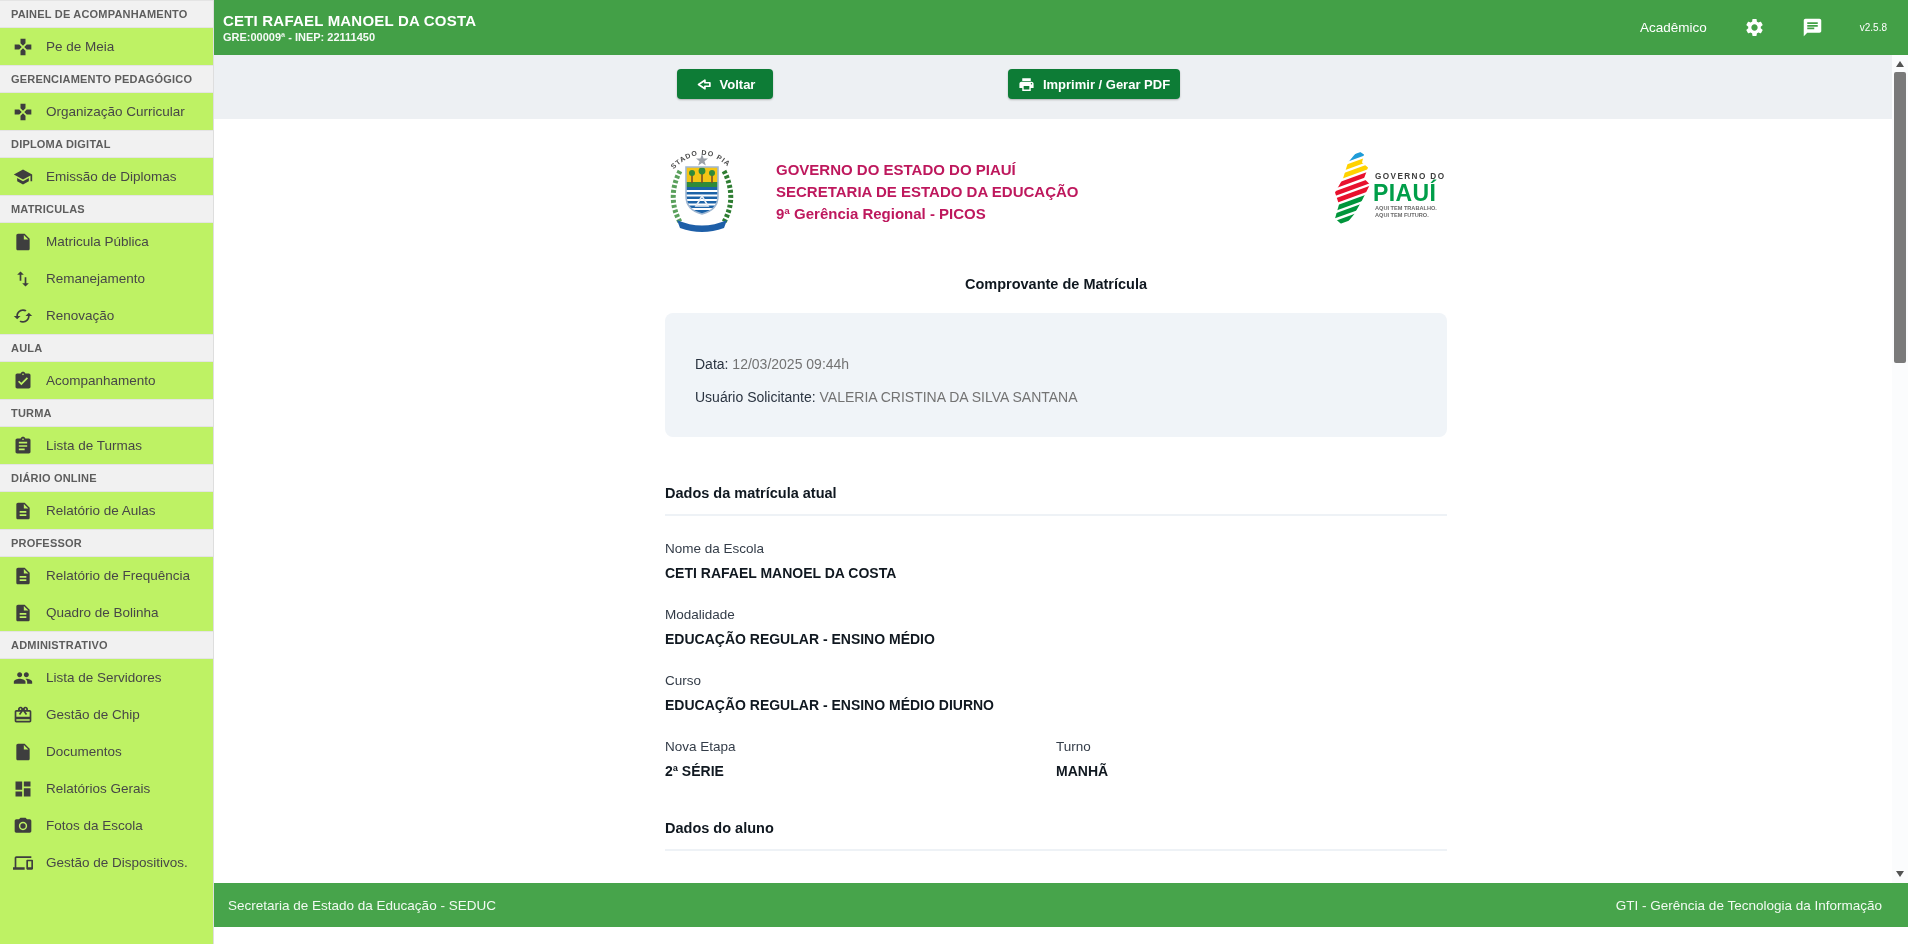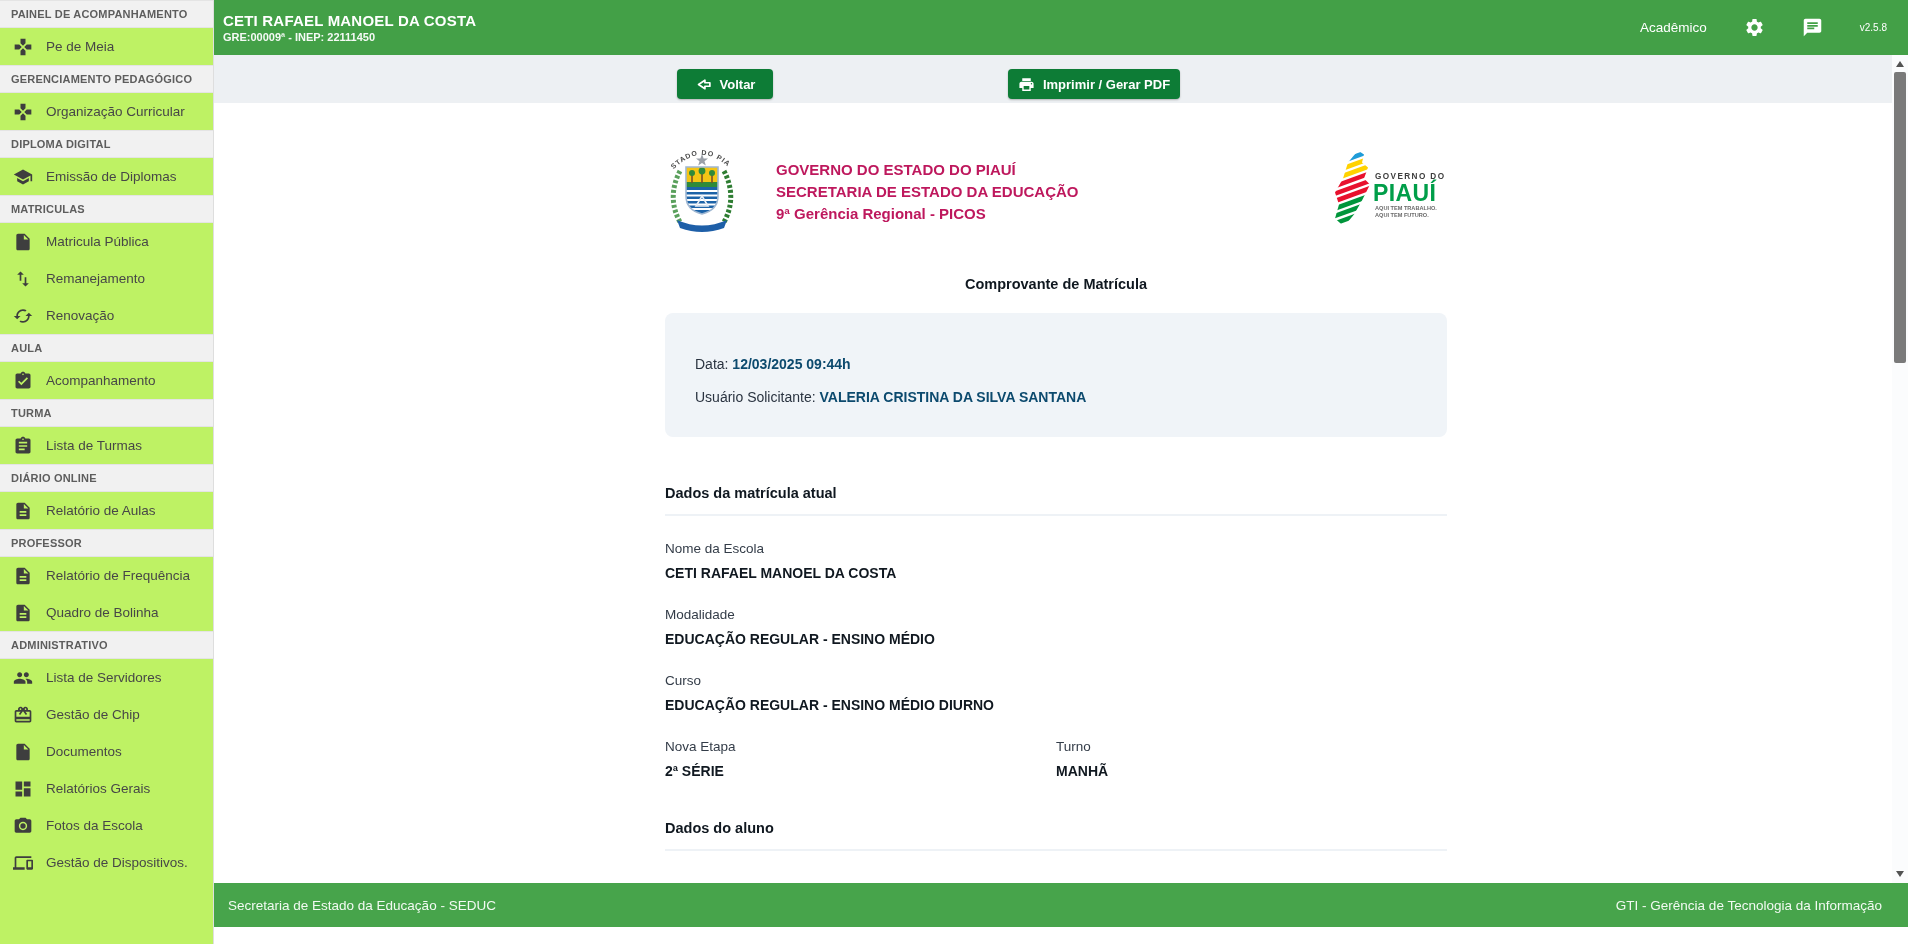--- a/index.html
+++ b/index.html
@@ -25,41 +25,41 @@
   .tb-left { padding-left:9px; }
   .tb-title { font-size:15px; font-weight:bold; letter-spacing:.2px; line-height:19px; }
   .tb-sub { font-size:11px; font-weight:bold; opacity:.95; line-height:14px; }
   .tb-right { margin-left:auto; display:flex; align-items:center; gap:37px; padding-right:21px; }
   .tb-module { font-size:13.5px; cursor:pointer; }
   .tb-icon { width:21px; height:21px; display:inline-flex; cursor:pointer; color:#fff; }
   .tb-icon svg { width:21px; height:21px; fill:currentColor; }
   .tb-version { font-size:10px; }
 
   
-  .toolbar { position:absolute; left:214px; top:55px; right:0; height:48px; background:#edf0f3; z-index:2; }
+  .toolbar { position:absolute; left:214px; top:55px; right:0; height:64px; background:#edf0f3; z-index:2; }
   .btn { position:absolute; top:14px; height:30px; border:none; border-radius:4px; background:#0d7c36;
          color:#fff; font-family:"Liberation Sans",sans-serif; font-size:13px; font-weight:bold;
          display:flex; align-items:center; justify-content:center; gap:8px; cursor:pointer;
          box-shadow:0 1px 2px rgba(0,0,0,.25); }
   .btn svg { width:17px; height:17px; }
   .btn-back { left:463px; width:96px; }
   .btn-print { left:794px; width:172px; }
 
   
   .doc { position:absolute; left:665px; top:119px; width:782px; z-index:1; color:#101820; }
   .doc-header { display:flex; margin-top:14px; }
   .coat { width:74px; height:96px; margin-top:5px; flex:0 0 74px; }
   .org-block { margin-left:37px; padding-top:26px; }
   .org-line { font-size:15px; font-weight:bold; color:#be185d; line-height:22px; }
   .gov-logo { margin-left:auto; width:124px; margin-top:14px; }
   .doc-title { margin-top:42px; text-align:center; font-size:14.5px; font-weight:bold; color:#101820; }
   .info-box { margin-top:21px; height:124px; background:#f0f4f8; border-radius:8px; padding:43px 30px 0; }
   .info-line { font-size:14px; color:#2a3340; }
   .info-line + .info-line { margin-top:17px; }
-  .info-value { font-weight:bold; color:#0c4a6e; }
+  .info-value { font-weight:normal; color:#737373; }
   .section-title { margin-top:48px; font-size:14.5px; font-weight:bold; color:#101820; }
   .divider { margin-top:13px; height:2px; background:#eef2f6; }
   .field-label { margin-top:25px; font-size:13.5px; color:#333c48; line-height:16px; }
   .field-value { margin-top:8px; font-size:14px; font-weight:bold; color:#101820; line-height:17px; }
   .field-row { display:flex; }
   .field-col { width:401px; }
   .section-gap { margin-top:40px; }
 
   
   .footer { position:absolute; left:214px; top:883px; right:0; height:44px; background:#47a44b;

